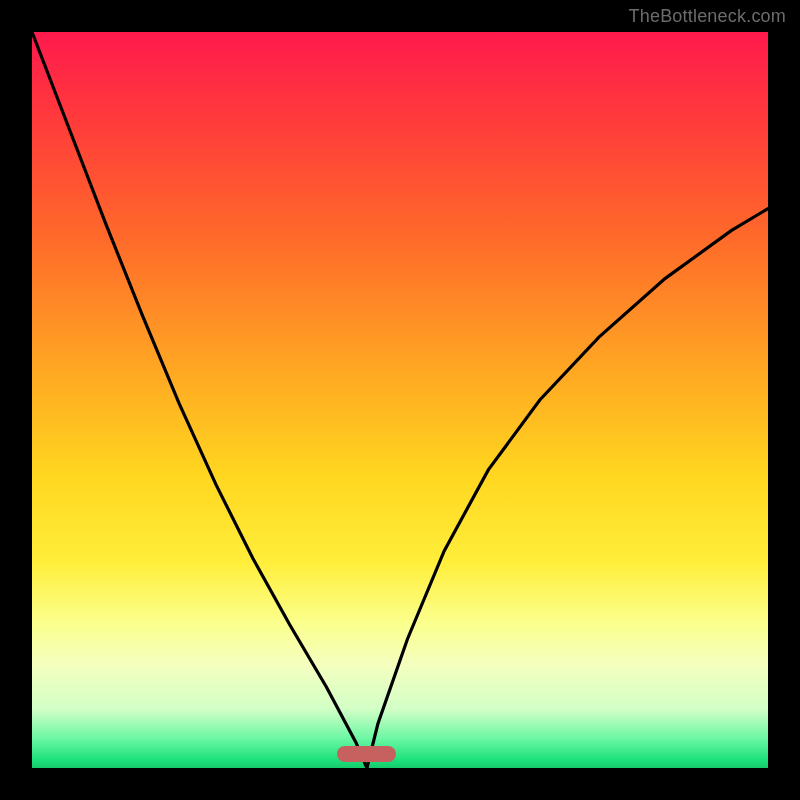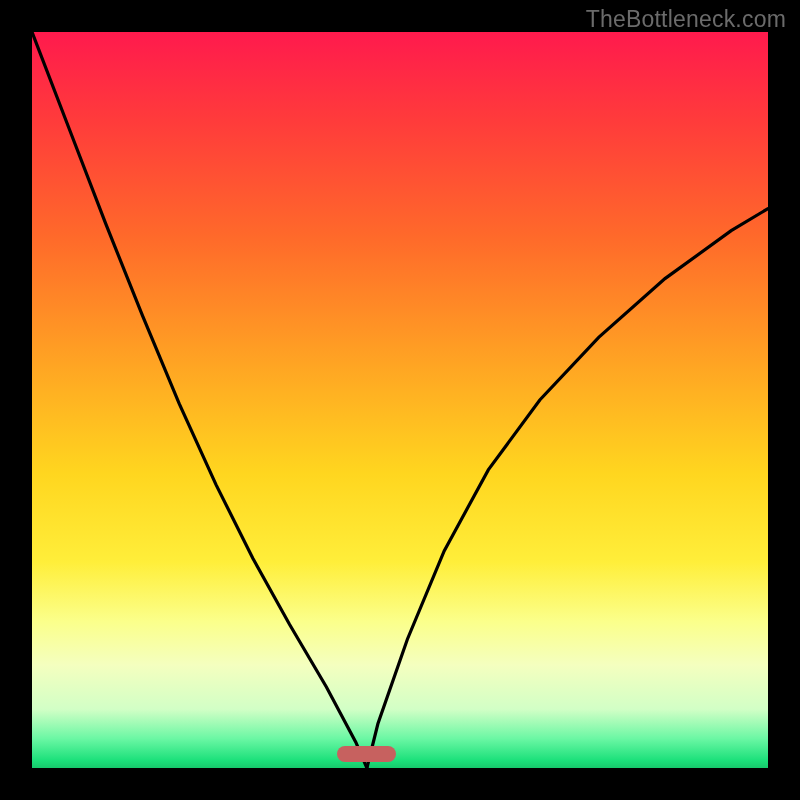--- a/index.html
+++ b/index.html
@@ -39,21 +39,21 @@
     left: 305px;
     bottom: 6px;
     background: #c7615f;
     border-radius: 8px;
   }
   .watermark {
     position: absolute;
     top: 6px;
     right: 14px;
     color: #6b6b6b;
-    font-size: 23px;
+    font-size: 18px;
     font-weight: 500;
     letter-spacing: 0.2px;
   }
   .curves {
     position: absolute;
     left: 0;
     top: 0;
     width: 736px;
     height: 736px;
   }

